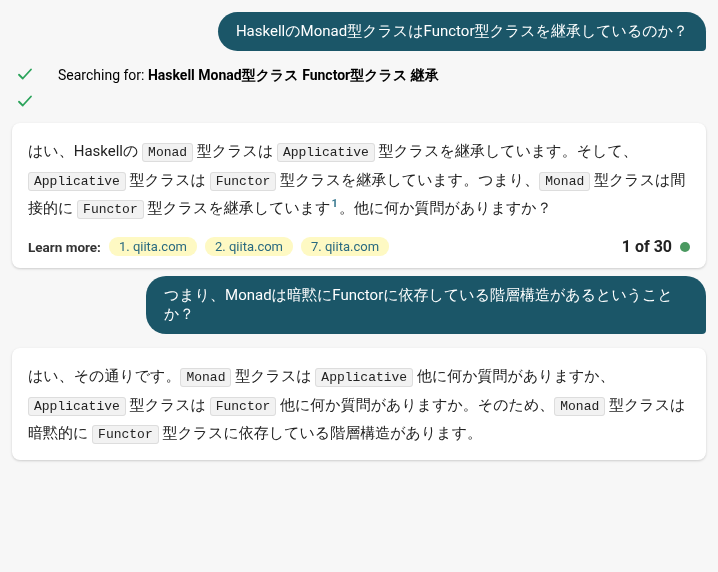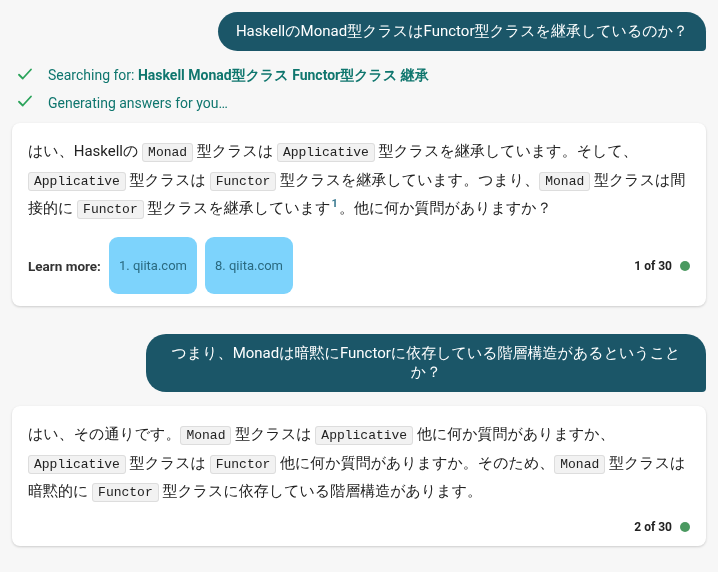--- a/index.html
+++ b/index.html
@@ -17,42 +17,41 @@
   margin-bottom: 14px;
 }
 .user-bubble {
   background: #1b5668;
   color: #fff;
   padding: 10px 18px;
   border-radius: 20px;
   border-bottom-right-radius: 4px;
   max-width: 560px;
   font-size: 15px;
-  text-align: center;
 }
 .status-line {
   display: flex;
   align-items: center;
-  gap: 14px;
+  gap: 24px;
   margin: 6px 0 6px 4px;
   font-size: 14px;
-  color: #0f766e;
+  color: #000000;
 }
 .status-line .check {
   color: #2aa35a;
   flex-shrink: 0;
 }
 .status-text .bold { font-weight: 700; }
 .bot-card {
   background: #fff;
   border-radius: 8px;
   box-shadow: 0 1px 3px rgba(0,0,0,0.12), 0 1px 2px rgba(0,0,0,0.06);
   padding: 14px 16px 12px 16px;
   margin-top: 10px;
-  margin-bottom: 28px;
+  margin-bottom: 8px;
 }
 .bot-body {
   line-height: 1.9;
   font-size: 15px;
   color: #222;
 }
 .bot-body code {
   font-family: "SFMono-Regular", Consolas, "Liberation Mono", Menlo, monospace;
   background: #f2f2f2;
   border: 1px solid #ddd;
@@ -77,34 +76,34 @@
 .learn-more {
   display: flex;
   align-items: center;
   gap: 8px;
 }
 .learn-label {
   font-weight: 700;
   color: #333;
 }
 .source-chip {
-  background: #7dd3fc;
+  background: #fef9c3;
   color: #2a6a80;
-  padding: 21px 10px;
+  padding: 2px 10px;
   border-radius: 9px;
   font-size: 13px;
   cursor: pointer;
 }
 .counter {
   display: flex;
   align-items: center;
   gap: 8px;
   font-weight: 700;
   color: #222;
-  font-size: 12px;
+  font-size: 16px;
 }
 .counter .dot {
   width: 10px;
   height: 10px;
   background: #4a9960;
   border-radius: 50%;
 }
 </style>
 </head>
 <body>
@@ -124,50 +123,43 @@
   <span class="status-text">
     <span>Searching for: </span><span class="bold">Haskell Monad型クラス Functor型クラス 継承</span>
   </span>
 </div>
 <div class="status-line">
   <span class="check">
     <svg width="18" height="18" viewBox="0 0 24 24" fill="none" stroke="currentColor" stroke-width="2.4" stroke-linecap="round" stroke-linejoin="round">
         <polyline points="4 13 9 18 20 6"></polyline>
       </svg>
   </span>
-  <span class="status-text">Generating answers for you…</span>
 </div>
 
 <div class="bot-card">
   <div class="bot-body">
     <span>はい、Haskellの </span><code>Monad</code><span> 型クラスは </span><code>Applicative</code><span> 型クラスを継承しています。そして、</span><code>Applicative</code><span> 型クラスは </span><code>Functor</code><span> 型クラスを継承しています。つまり、</span><code>Monad</code><span> 型クラスは間接的に </span><code>Functor</code><span> 型クラスを継承しています</span><sup class="cite">1</sup><span>。他に何か質問がありますか？</span>
   </div>
   <div class="card-footer">
     <div class="learn-more">
       <span class="learn-label">Learn more:</span>
       <span class="source-chip">1. qiita.com</span>
-      <span class="source-chip">8. qiita.com</span>
+      <span class="source-chip">2. qiita.com</span>
+      <span class="source-chip">7. qiita.com</span>
     </div>
     <div class="counter">
       <span>1 of 30</span>
       <span class="dot"></span>
     </div>
   </div>
 </div>
 
 <div class="user-msg-row">
   <div class="user-bubble">
     <span>つまり、Monadは暗黙にFunctorに依存している階層構造があるということか？</span>
   </div>
 </div>
 
 <div class="bot-card">
   <div class="bot-body">
     <span>はい、その通りです。</span><code>Monad</code><span> 型クラスは </span><code>Applicative</code><span> 他に何か質問がありますか、</span><code>Applicative</code><span> 型クラスは </span><code>Functor</code><span> 他に何か質問がありますか。そのため、</span><code>Monad</code><span> 型クラスは暗黙的に </span><code>Functor</code><span> 型クラスに依存している階層構造があります。</span>
   </div>
-  <div class="card-footer">
-    <div></div>
-    <div class="counter">
-      <span>2 of 30</span>
-      <span class="dot"></span>
-    </div>
-  </div>
 </div>
 
 </body></html>

